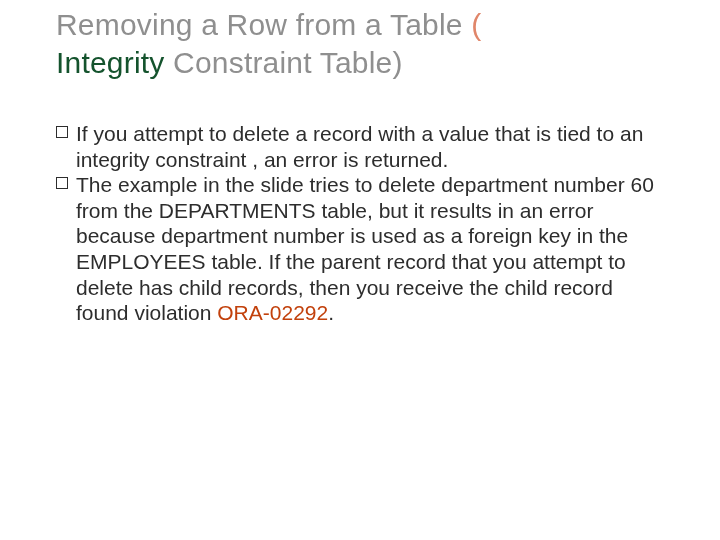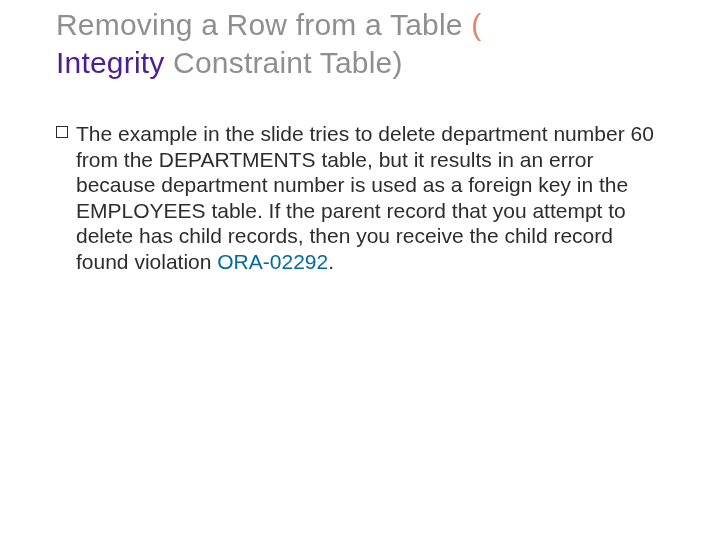--- a/index.html
+++ b/index.html
@@ -24,21 +24,21 @@
     font-size: 30px;
     line-height: 1.25;
     color: #8f8f8f;
     font-weight: 400;
     letter-spacing: 0.2px;
   }
   .title .accent1 {
     color: #e0866a; 
   }
   .title .accent2 {
-    color: #4c1d95; 
+    color: #14532d; 
   }
   .body {
     margin-top: 40px;
     font-size: 21px;
     line-height: 1.22;
     color: #2d2d2d;
   }
   .bullet {
     display: flex;
     align-items: flex-start;
@@ -51,35 +51,39 @@
     background: #fff;
     flex: 0 0 auto;
     margin-top: 5px;
     margin-right: 8px;
     box-sizing: border-box;
   }
   .bullet .txt {
     flex: 1 1 auto;
   }
   .ora {
-    color: #0369a1;
+    color: #c2410c;
   }
 </style>
 </head>
 <body>
 
 <div class="slide">
 
   <div class="title">
     <span>Removing a Row from a Table </span><span class="accent1">(</span><br>
     <span class="accent2">Integrity </span><span>Constraint Table)</span>
   </div>
 
   <div class="body">
 
+    <div class="bullet">
+      <span class="box"></span>
+      <span class="txt">If you attempt to delete a record with a value that is tied to an integrity constraint , an error is returned.</span>
+    </div>
 
     <div class="bullet">
       <span class="box"></span>
       <span class="txt">
         <span>The example in the slide tries to delete department number 60 from the DEPARTMENTS table, but it results in an error because department number is used as a foreign key in the EMPLOYEES table. If the parent record that you attempt to delete has child records, then you receive the child record found violation </span><span class="ora">ORA-02292</span><span>.</span>
       </span>
     </div>
 
   </div>
 

